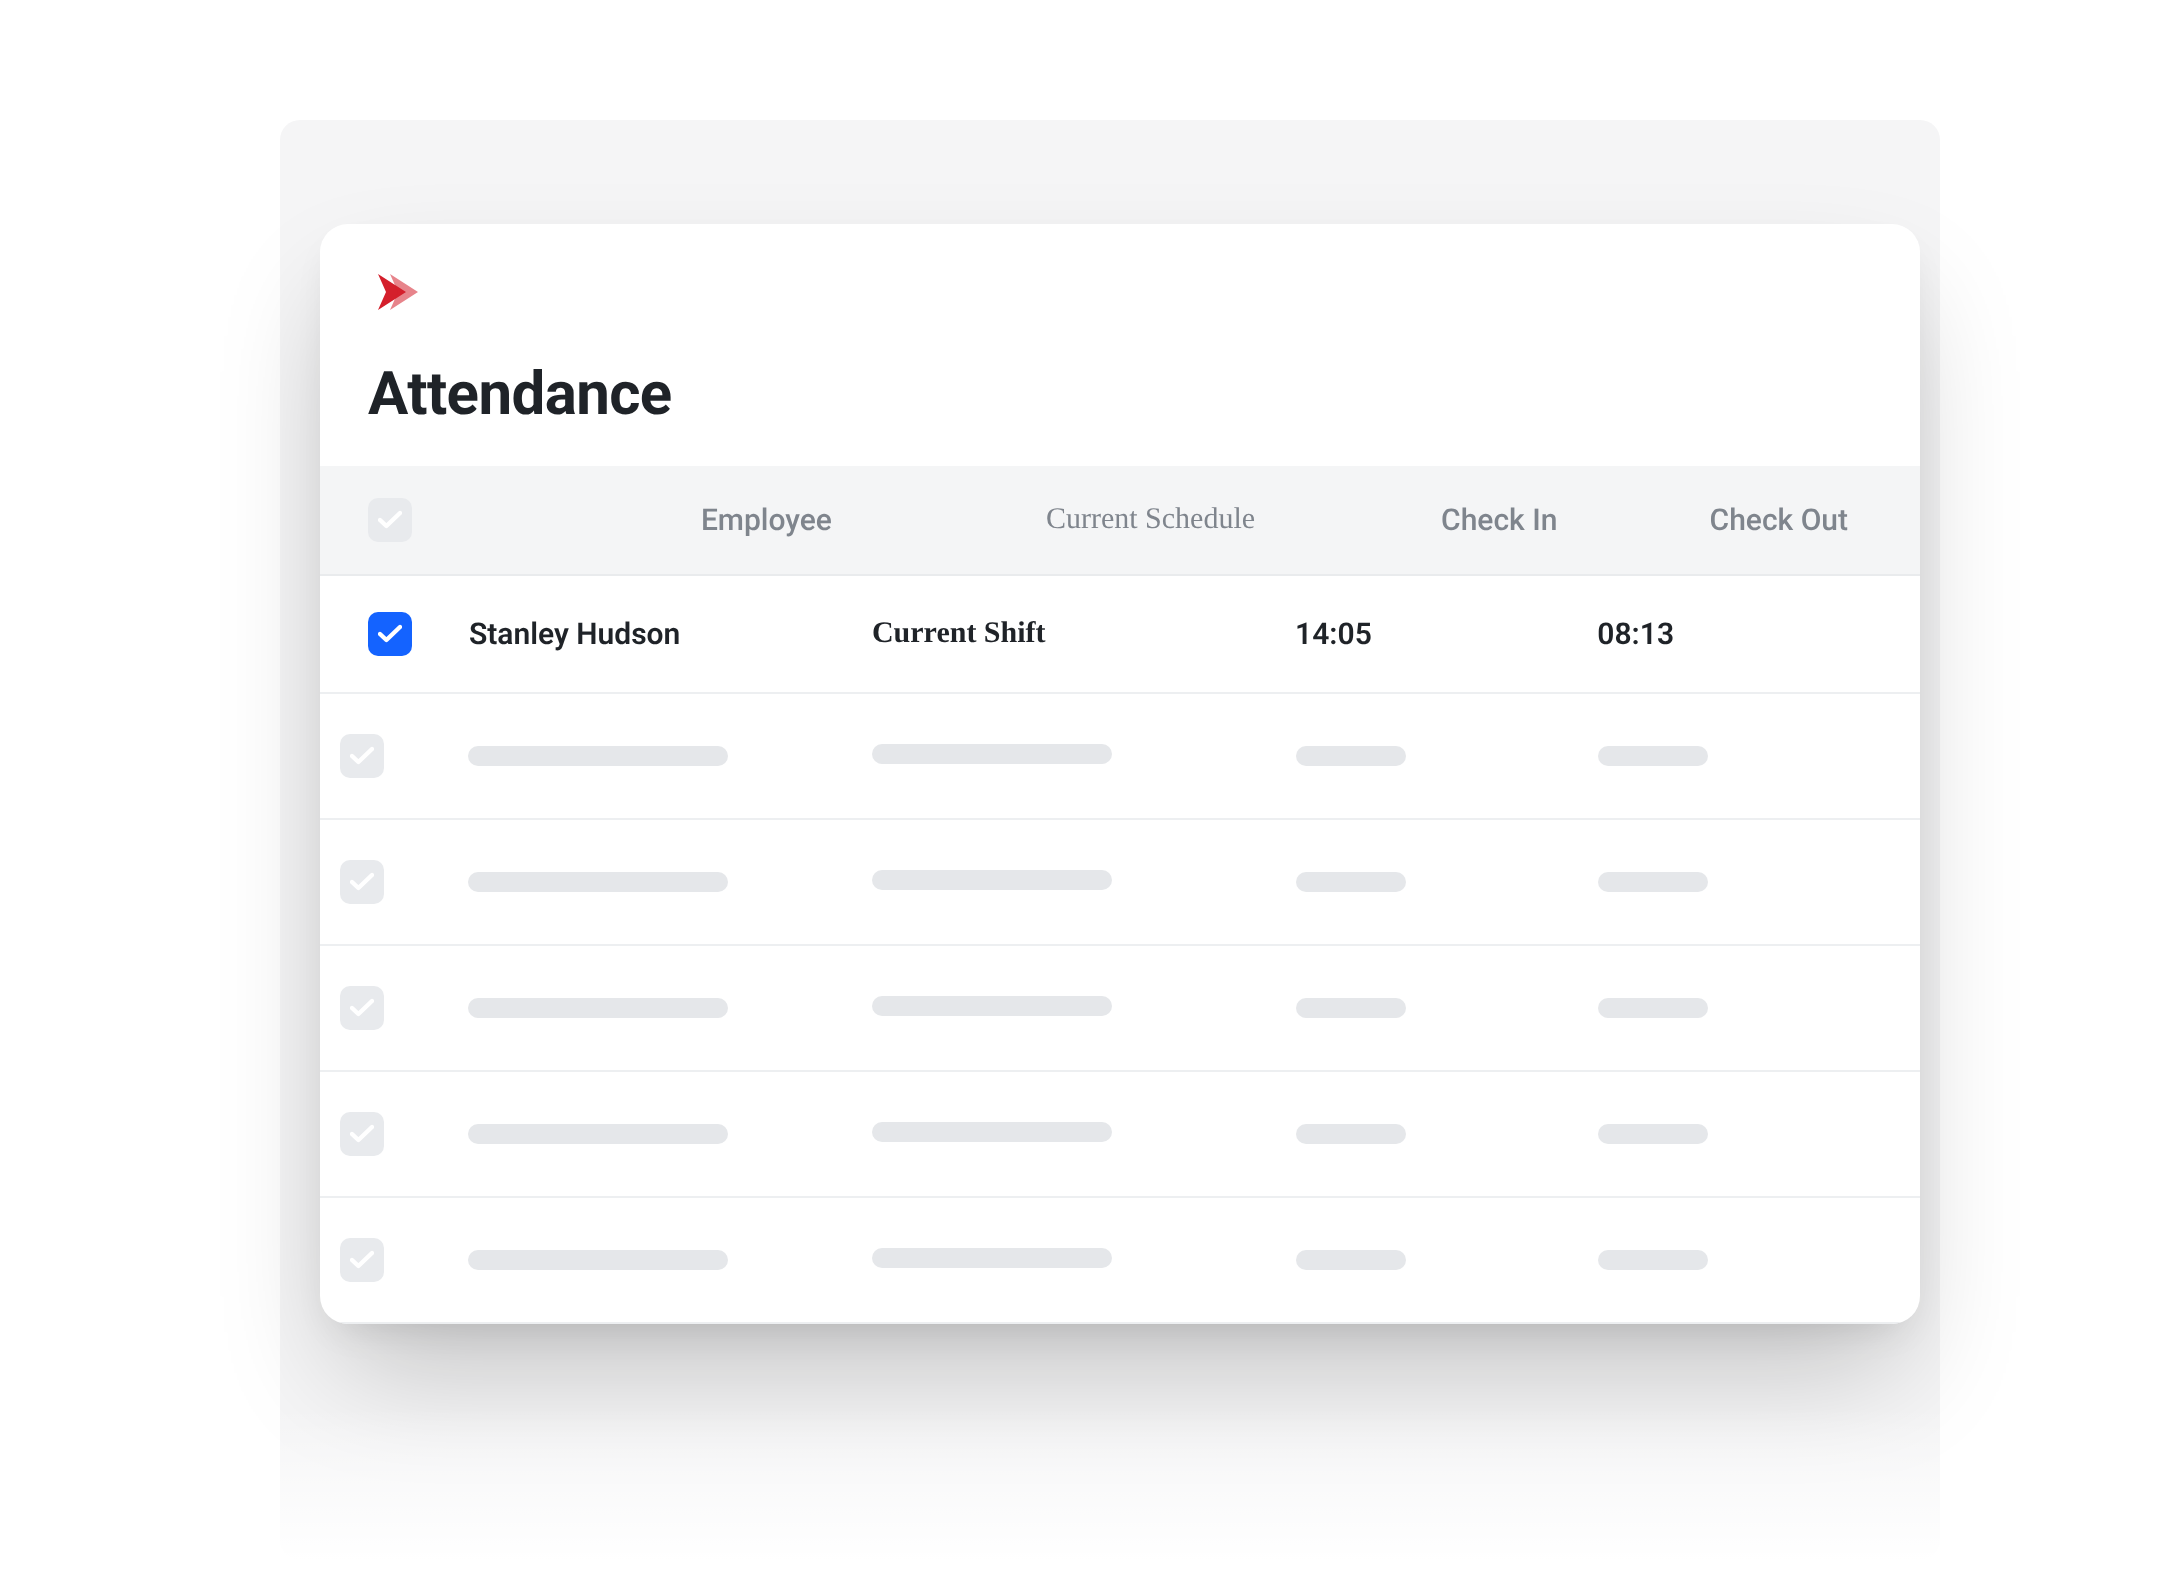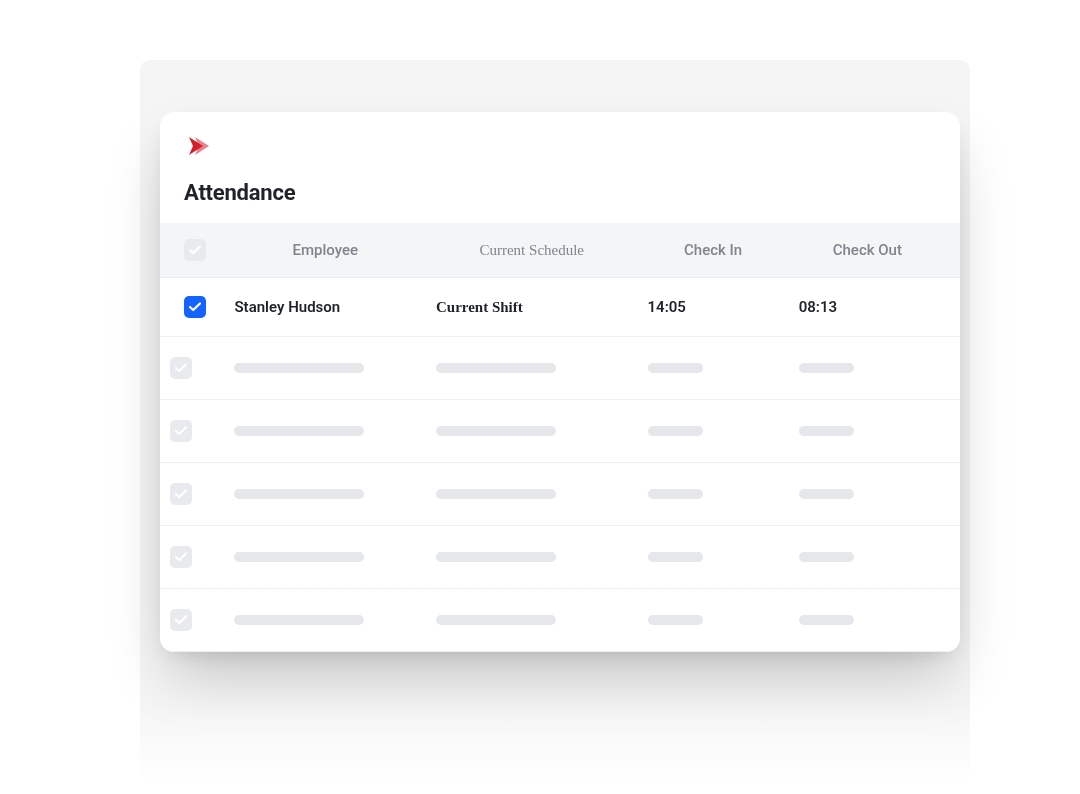--- a/index.html
+++ b/index.html
@@ -33,51 +33,51 @@
       border-radius: 14px;
       box-shadow: 0 30px 60px -10px rgba(0,0,0,0.22), 0 8px 20px -8px rgba(0,0,0,0.12);
       padding-top: 22px;
       overflow: hidden;
     }
     .logo {
       margin-left: 26px;
       margin-bottom: 18px;
     }
     .title {
-      font-size: 22px;
+      font-size: 30px;
       font-weight: 700;
       color: #1f2328;
       margin-left: 24px;
       margin-bottom: 18px;
       letter-spacing: -0.01em;
     }
     table {
       width: 100%;
       border-collapse: collapse;
     }
     thead tr {
       background: #f4f5f6;
     }
     th {
-      text-align: center;
+      text-align: right;
       font-weight: 500;
       font-size: 15px;
       color: #7f858d;
       padding: 16px 10px;
       border-bottom: 1px solid #e9ebed;
     }
     th:first-child, td:first-child {
       width: 64px;
       padding-left: 24px;
       text-align: left;
     }
     th:nth-child(2), td:nth-child(2) { width: 200px; }
     th:nth-child(3), td:nth-child(3) { width: 210px; font-family: Liberation Serif, serif; }
     th:nth-child(4), td:nth-child(4) { width: 150px; }
-    th:nth-child(5), td:nth-child(5) { width: 170px; padding-right: 24px; }
+    th:nth-child(5), td:nth-child(5) { width: 170px; padding-right: 36px; }
     td {
       font-size: 15px;
       font-weight: 600;
       color: #1f2328;
       padding: 18px 10px;
       border-bottom: 1px solid #edeff1;
     }
     .checkbox {
       width: 22px;
       height: 22px;

